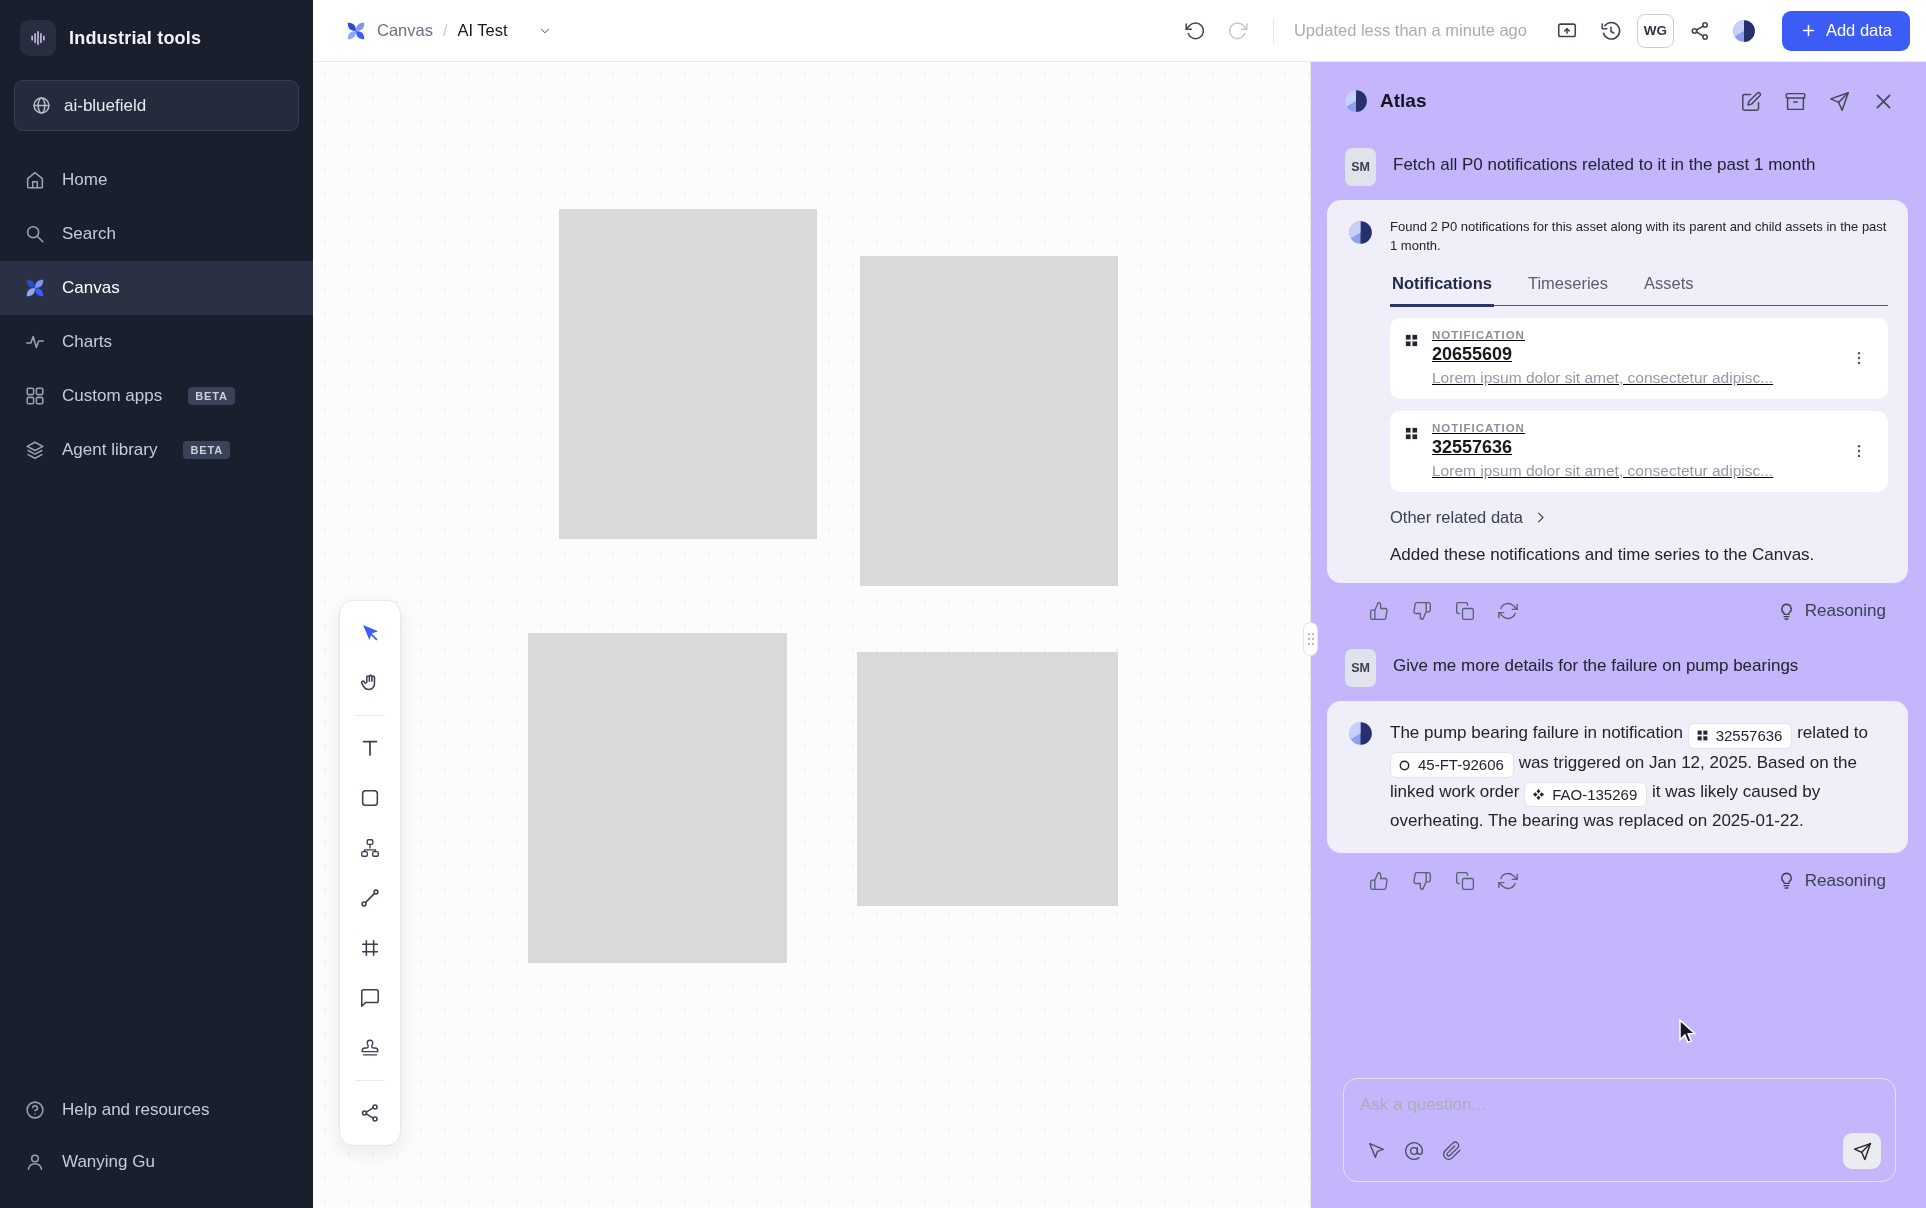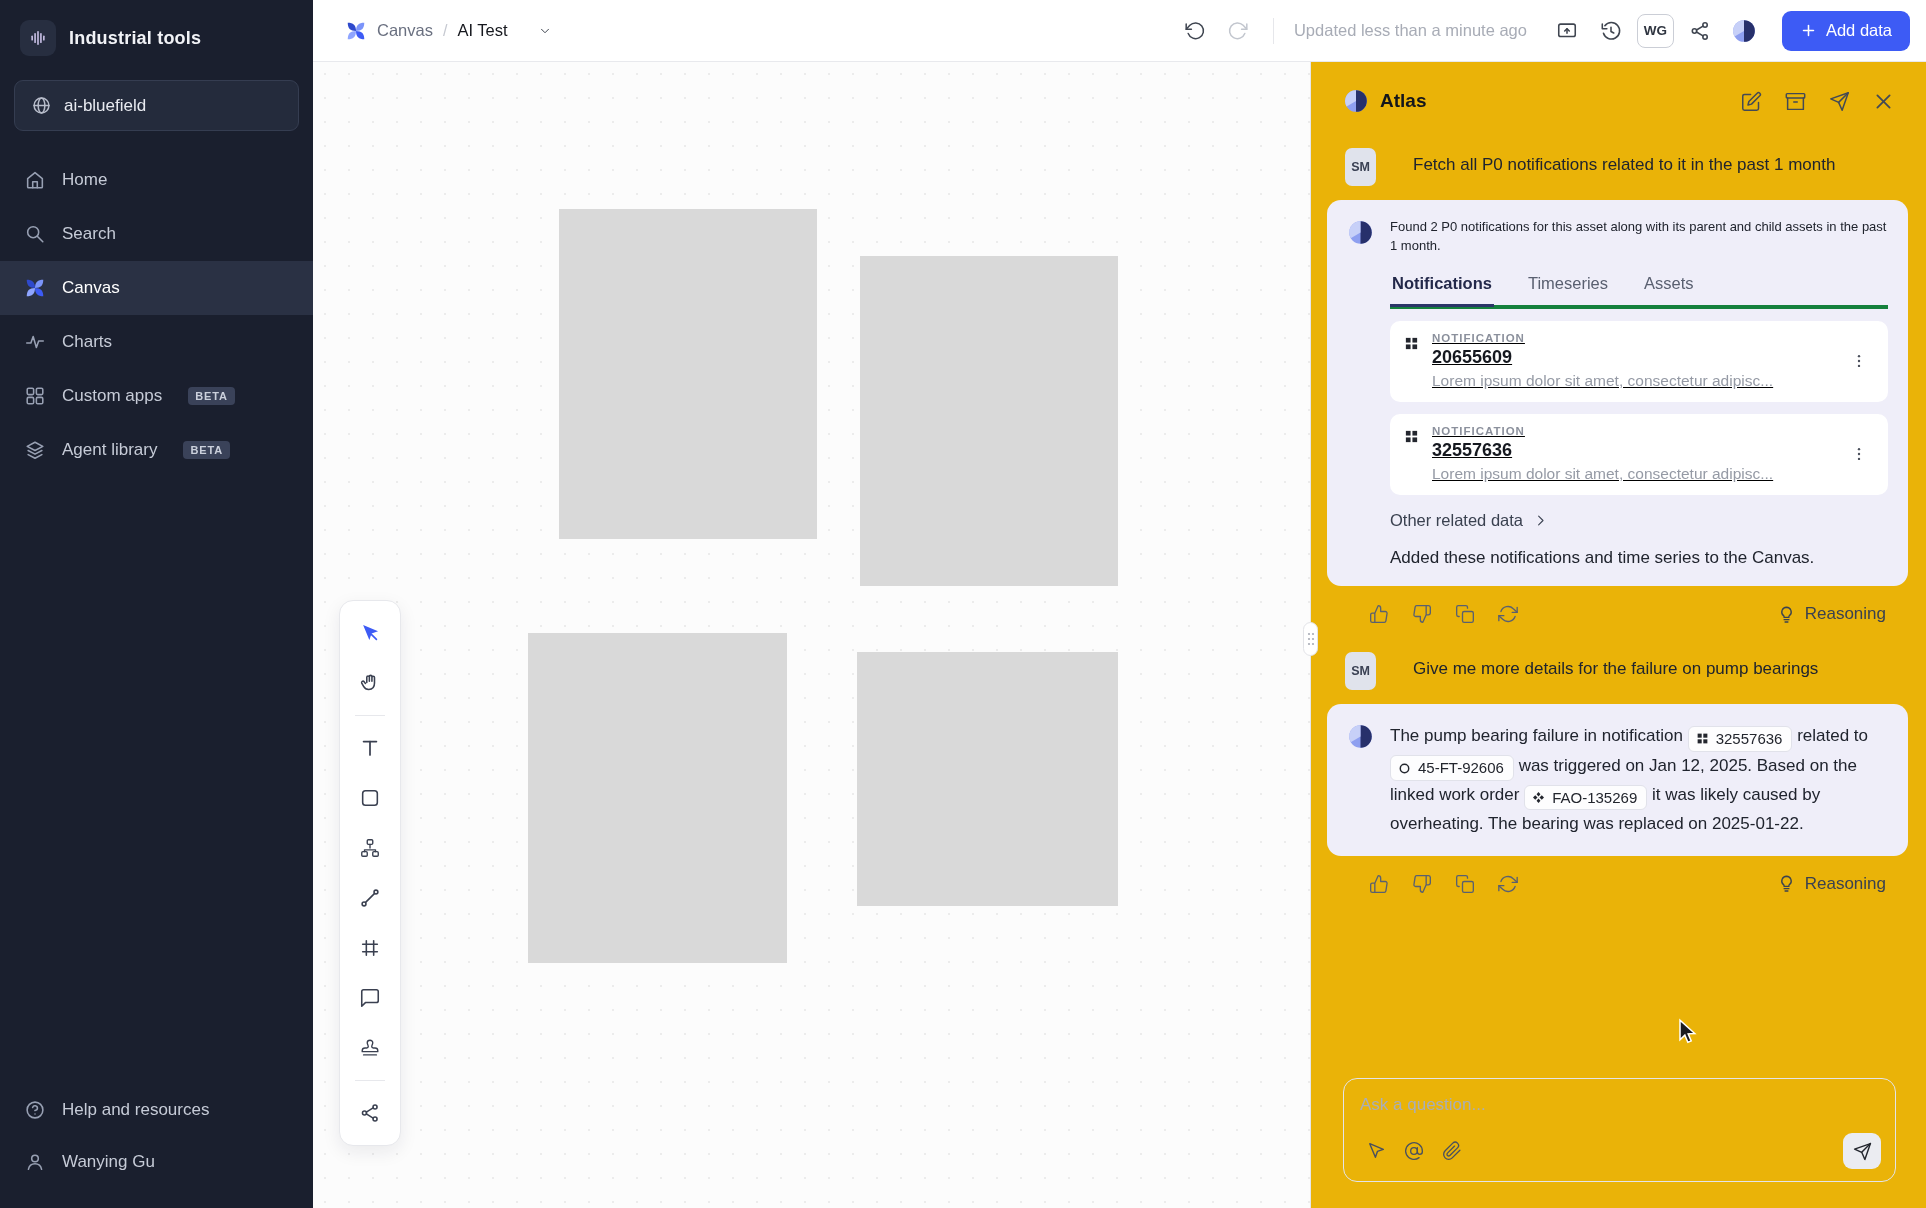--- a/index.html
+++ b/index.html
@@ -52,36 +52,36 @@
   .s3 { left:215px; top:571px; width:259px; height:330px; }
   .s4 { left:544px; top:590px; width:261px; height:254px; }
 
   .toolbar { position:absolute; left:26px; top:538px; width:62px; background:#fff; border:1px solid #E7E8EC; border-radius:14px; box-shadow:0 6px 18px rgba(22,26,48,.08); padding:8px 0; display:flex; flex-direction:column; align-items:center; gap:2px; }
   .tool { width:48px; height:48px; border-radius:10px; display:grid; place-items:center; color:#3A4050; background:transparent; border:none; cursor:pointer; }
   .tool.active { color:#3D5BF5; }
   .tool svg { width:22px; height:22px; }
   .tdiv { width:30px; height:1px; background:#E7E8EC; margin:6px 0; }
 
   
-  .panel { width:616px; min-width:616px; background:#eab308; border-left:1px solid #E6E7EB; display:flex; flex-direction:column; position:relative; }
+  .panel { width:616px; min-width:616px; background:#c4b5fd; border-left:1px solid #E6E7EB; display:flex; flex-direction:column; position:relative; }
   .grip { position:absolute; left:-8px; top:560px; width:15px; height:34px; border-radius:8px; background:#FFFFFF; border:1px solid #E3E4E8; display:grid; place-items:center; color:#A9ADB7; cursor:col-resize; z-index:5; }
   .panel-header { display:flex; align-items:center; padding:22px 26px 14px 32px; }
   .panel-title { font-size:19px; font-weight:700; color:#14161C; margin-left:11px; }
   .ph-icons { margin-left:auto; display:flex; align-items:center; gap:10px; }
   .ph-icons .icon-btn { width:34px; height:34px; color:#40465200; color:#434955; }
   .chat { flex:1; overflow-y:auto; padding:2px 18px 0 16px; scrollbar-width:thin; scrollbar-color:#E3E4E8 transparent; }
   .user-row { display:flex; gap:17px; align-items:flex-start; margin:14px 0 6px 18px; }
   .sm-avatar { width:31px; height:38px; border-radius:7px; background:#E0E3EC; color:#3A4154; font-size:12.5px; font-weight:700; display:grid; place-items:center; flex:0 0 auto; }
-  .user-text { font-size:17px; color:#20242E; line-height:1.45; padding-top:5px;margin-left:20px; }
+  .user-text { font-size:17px; color:#20242E; line-height:1.45; padding-top:5px; }
 
   .bubble { margin-top:14px; background:#EFEEF9; border-radius:14px; padding:18px 20px 18px 20px; display:flex; gap:16px; }
   .bot-avatar { width:27px; height:27px; flex:0 0 auto; margin-top:1px; }
   .b-col { flex:1; min-width:0; }
   .b-text { font-size:13px; color:#20242E; line-height:1.45; }
-  .tabs { display:flex; gap:32px; margin-top:18px; border-bottom:4px solid #15803d; }
+  .tabs { display:flex; gap:32px; margin-top:18px; border-bottom:1px solid #15803d; }
   .tab { font-size:16.5px; color:#595F70; padding:0 2px 11px 2px; border:none; background:transparent; font-family:inherit; border-bottom:3px solid transparent; margin-bottom:-1.5px; cursor:pointer; }
   .tab.active { color:#23284A; font-weight:700; border-bottom-color:#2B3568; }
   .ncard { margin-top:12px; background:#fff; border-radius:10px; padding:11px 14px 12px 14px; display:flex; align-items:flex-start; gap:13px; }
   .ncard .cicon { margin-top:4px; color:#23262E; flex:0 0 auto; }
   .c-mid { min-width:0; flex:1;text-decoration:underline; }
   .c-kind { font-size:11.5px; letter-spacing:1px; color:#8B909C; font-weight:600; }
   .c-id { font-size:18px; font-weight:700; color:#15181F; margin-top:3px; }
   .c-desc { font-size:15.5px; color:#959AA5; margin-top:4px; white-space:nowrap; overflow:hidden; text-overflow:ellipsis; }
   .kebab { margin-left:auto; align-self:center; width:30px; height:30px; display:grid; place-items:center; color:#4A4F5B; background:transparent; border:none; cursor:pointer; flex:0 0 auto; }
   .link-row { margin-top:16px; display:flex; align-items:center; gap:10px; font-size:16.5px; font-weight:500; color:#3A4150; cursor:pointer; }

